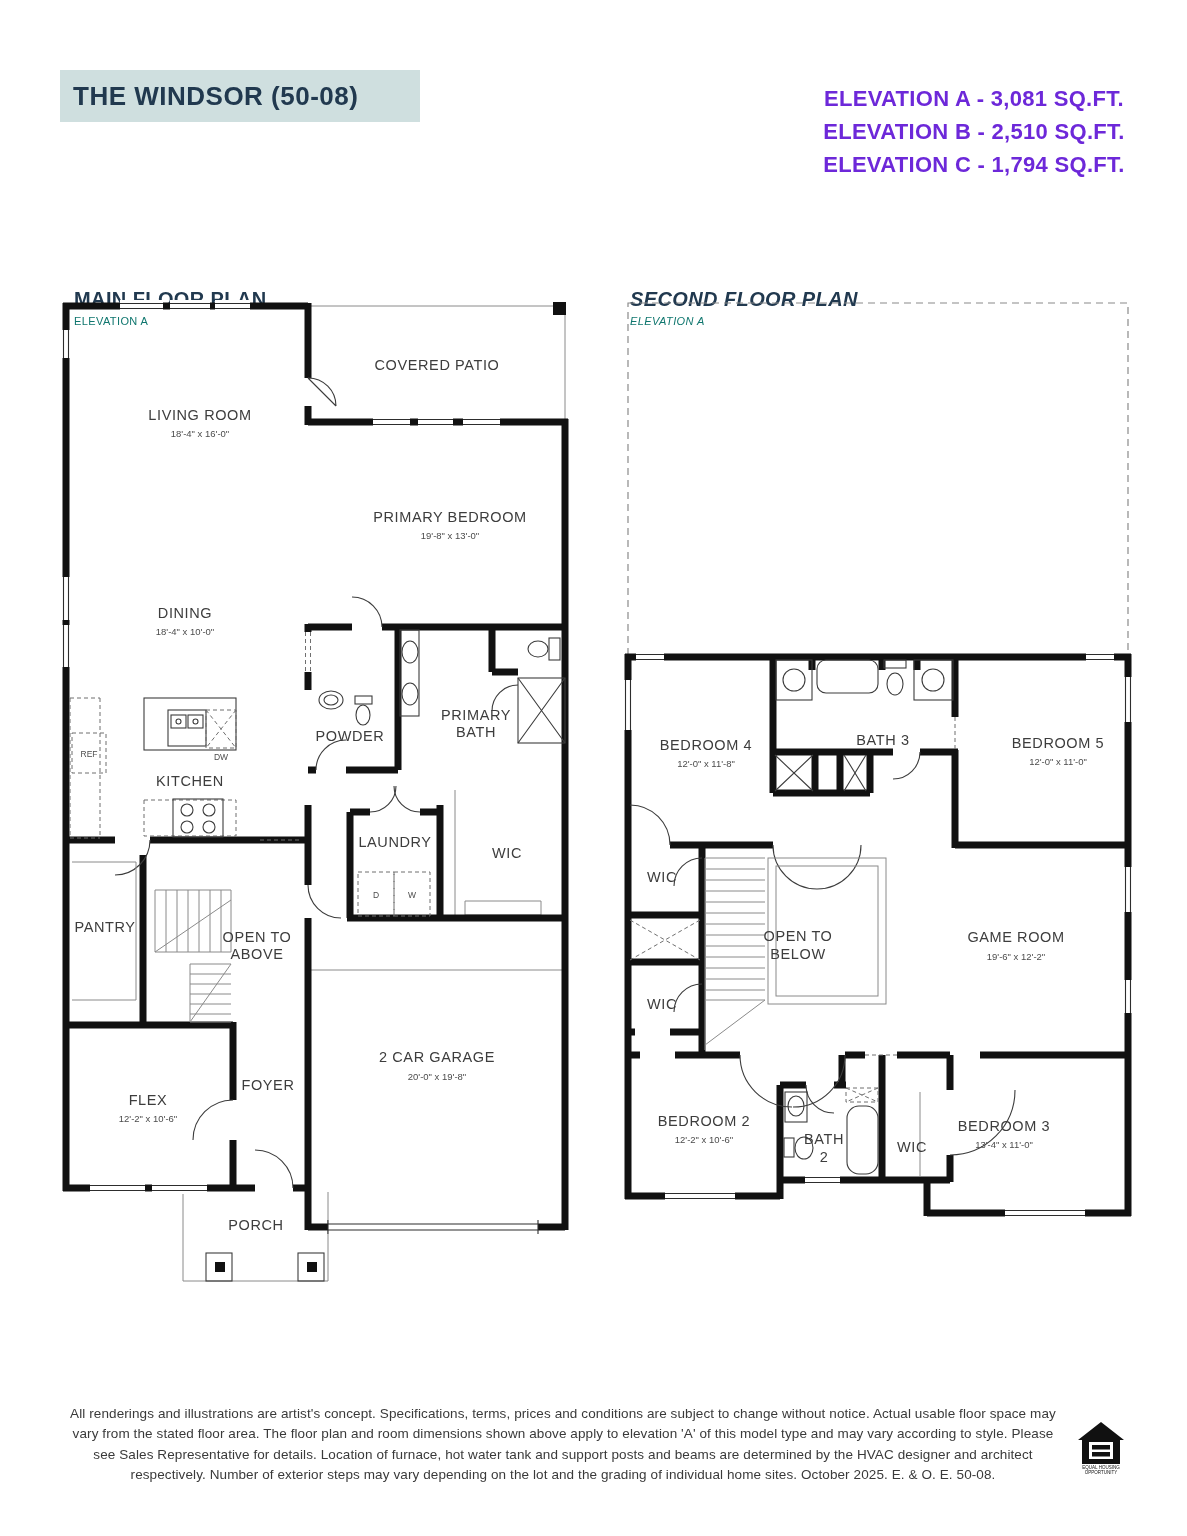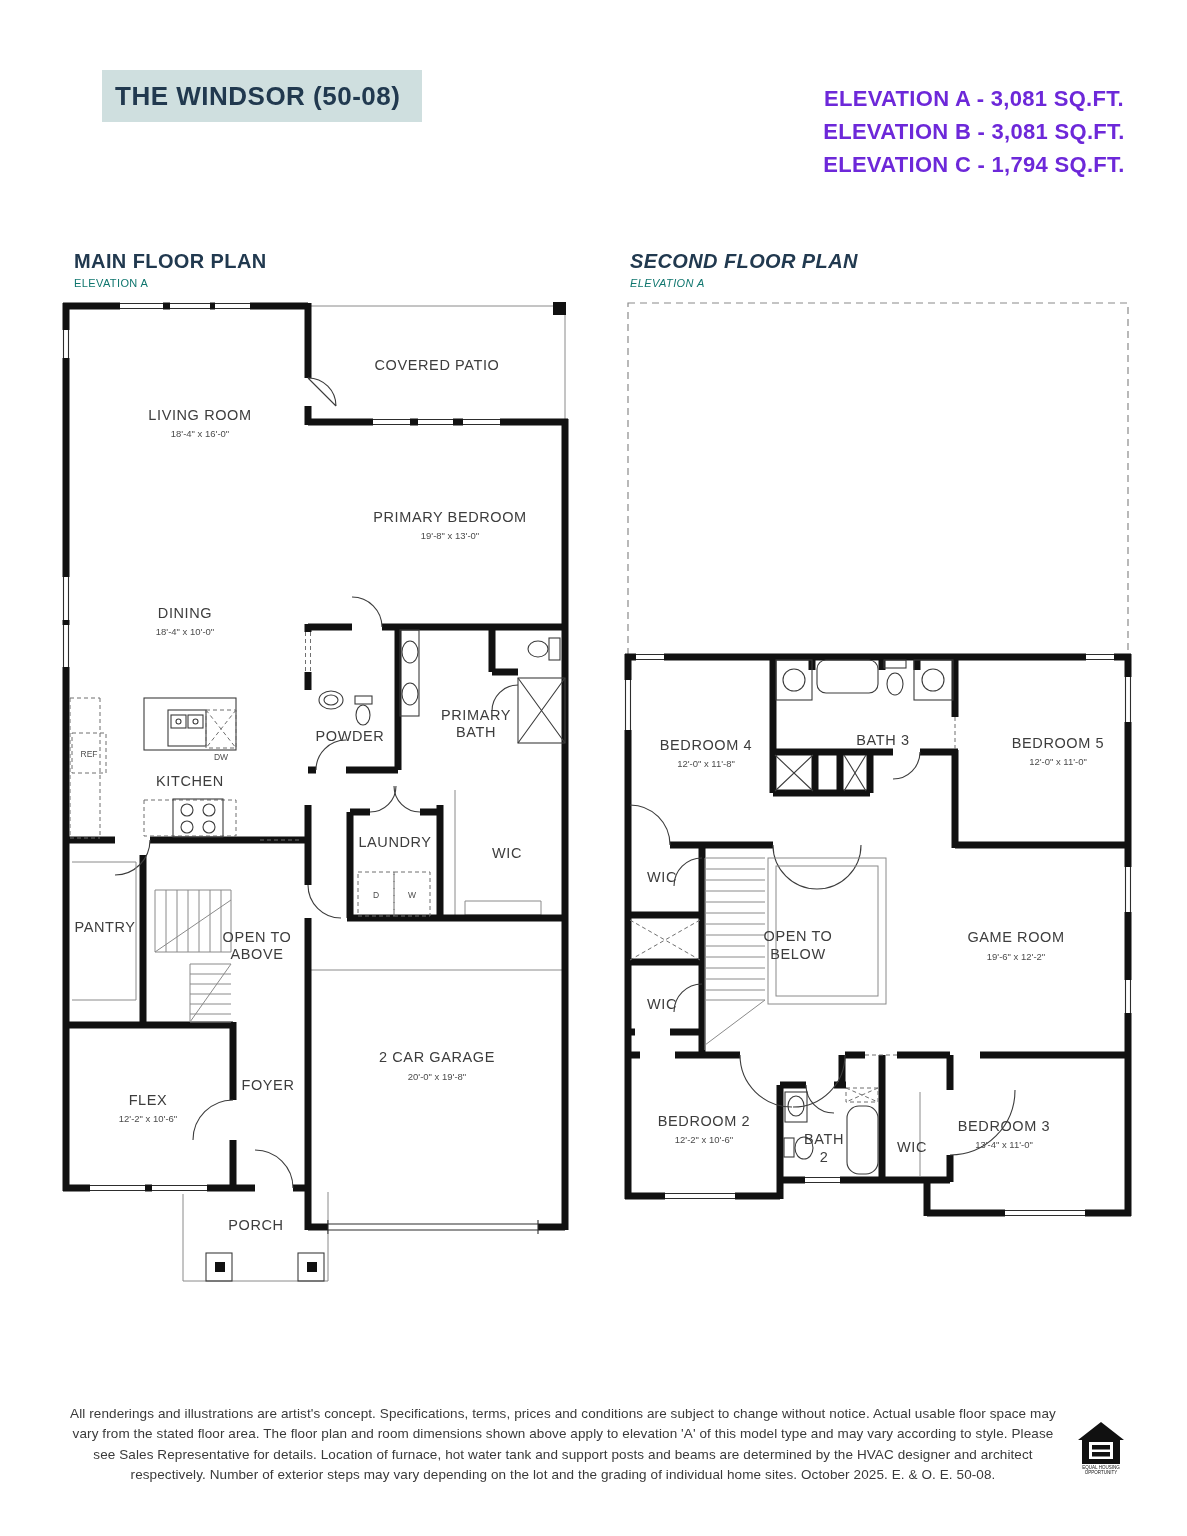--- a/index.html
+++ b/index.html
@@ -1,25 +1,25 @@
 <!DOCTYPE html>
 <html><head>
 <meta charset="utf-8">
 <style>
   html,body{margin:0;padding:0;background:#ffffff;}
   #page{position:relative;width:1187px;height:1536px;background:#ffffff;overflow:hidden;
         font-family:"Liberation Sans","DejaVu Sans",sans-serif;}
   
-  #titlebar{position:absolute;left:60px;top:70px;width:320px;height:52px;background:#cfdfdf;
-            display:flex;align-items:center;padding-left:13px;box-sizing:border-box;margin-left:42px;}
+  #titlebar{position:absolute;left:60px;top:70px;width:360px;height:52px;background:#cfdfdf;
+            display:flex;align-items:center;padding-left:13px;box-sizing:border-box;}
   #titlebar .t{font-size:26px;font-weight:bold;color:#21394f;letter-spacing:0.5px;}
   #elevs{position:absolute;left:818px;top:82px;width:312px;text-align:center;}
   #elevs .e{font-size:22px;font-weight:bold;color:#6d28d9;line-height:33px;letter-spacing:0.3px;}
   
-  .plan-head{position:absolute;width:400px;}
+  .plan-head{position:absolute;width:400px;margin-top:38px;}
   .plan-head .h1{font-size:20px;font-weight:bold;color:#21394f;letter-spacing:0.4px;}
   .plan-head .h2{font-size:11px;color:#0f766e;margin-top:4px;letter-spacing:0.4px;}
   #mf-head{left:74px;top:250px;}
   #sf-head{left:630px;top:250px;font-style:italic;}
   
   svg.plan{position:absolute;}
   #mf-svg{left:60px;top:300px;}
   #sf-svg{left:620px;top:300px;}
   .thick{stroke:#111;stroke-width:7;fill:none;}
   .thin{stroke:#3c3c3c;stroke-width:1.1;fill:none;}
@@ -39,21 +39,21 @@
 </head>
 <body>
 
 <div id="page">
 
   <div id="titlebar">
     <span class="t">THE WINDSOR (50-08)</span>
   </div>
   <div id="elevs">
     <div class="e">ELEVATION A - 3,081 SQ.FT.</div>
-    <div class="e">ELEVATION B - 3,081 SQ.FT.</div>
+    <div class="e">ELEVATION B - 2,510 SQ.FT.</div>
     <div class="e">ELEVATION C - 1,794 SQ.FT.</div>
   </div>
 
   <div id="mf-head" class="plan-head">
     <div class="h1">MAIN FLOOR PLAN</div>
     <div class="h2">ELEVATION A</div>
   </div>
   <div id="sf-head" class="plan-head">
     <div class="h1">SECOND FLOOR PLAN</div>
     <div class="h2">ELEVATION A</div>

